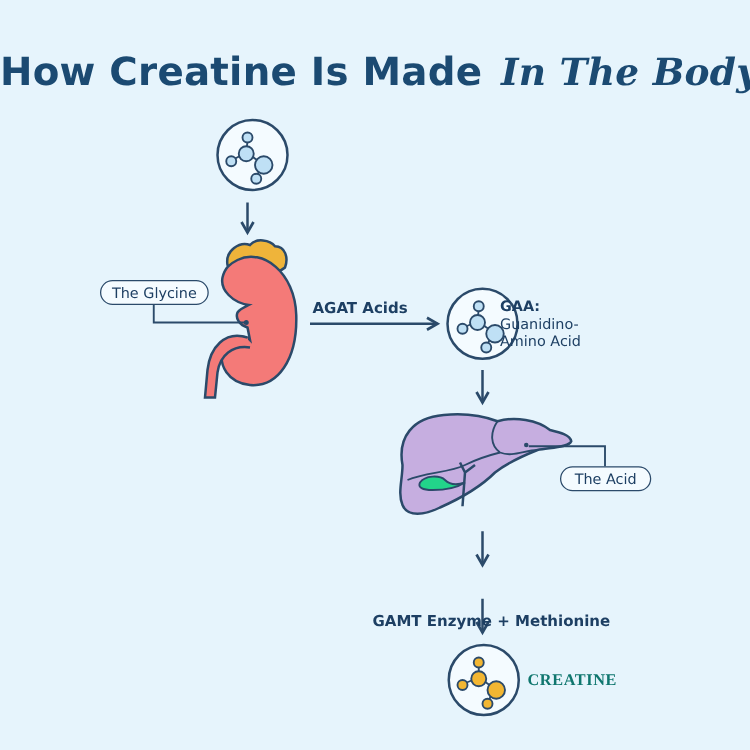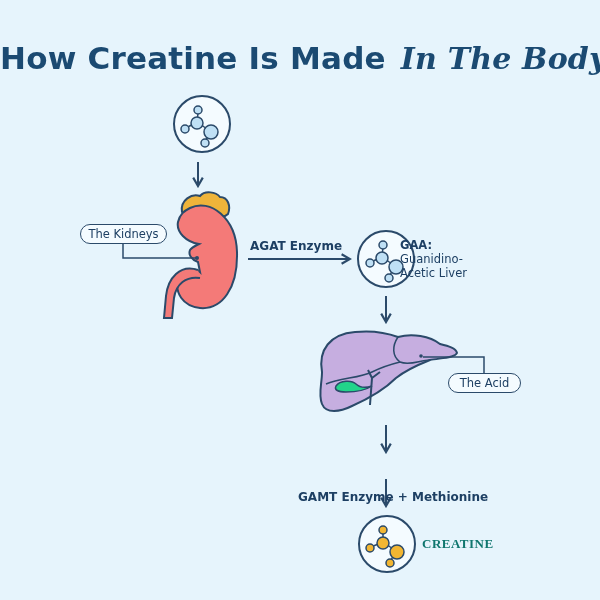--- a/index.html
+++ b/index.html
@@ -127,27 +127,27 @@
       <circle cx="370" cy="548" r="4"></circle>
       <circle cx="397" cy="552" r="7"></circle>
       <circle cx="390" cy="563" r="4"></circle>
     </g>
   </g>
 </svg>
 
 <div class="label" style="left:237px; top:111px;">
 </div>
 
-<div class="pill" style="left:80px; top:224px; width:85px;">The Kidneys</div>
+<div class="pill" style="left:80px; top:224px; width:85px;">The Glycine</div>
 
-<div class="step-label" style="left:250px; top:239px;">AGAT Enzyme</div>
+<div class="step-label" style="left:250px; top:239px;">AGAT Acids</div>
 
 <div class="label" style="left:400px; top:238px;">
   <span class="b">GAA:</span>
   <span class="n">Guanidino-</span>
-  <span class="n">Acetic Liver</span>
+  <span class="n">Amino Acid</span>
 </div>
 
 <div class="pill" style="left:448px; top:373px; width:71px;">The Acid</div>
 
 <div class="step-label" style="left:298px; top:458px;margin-top:32px;">GAMT Enzyme + Methionine</div>
 
 <div class="creatine">CREATINE</div>
 
 </body></html>

